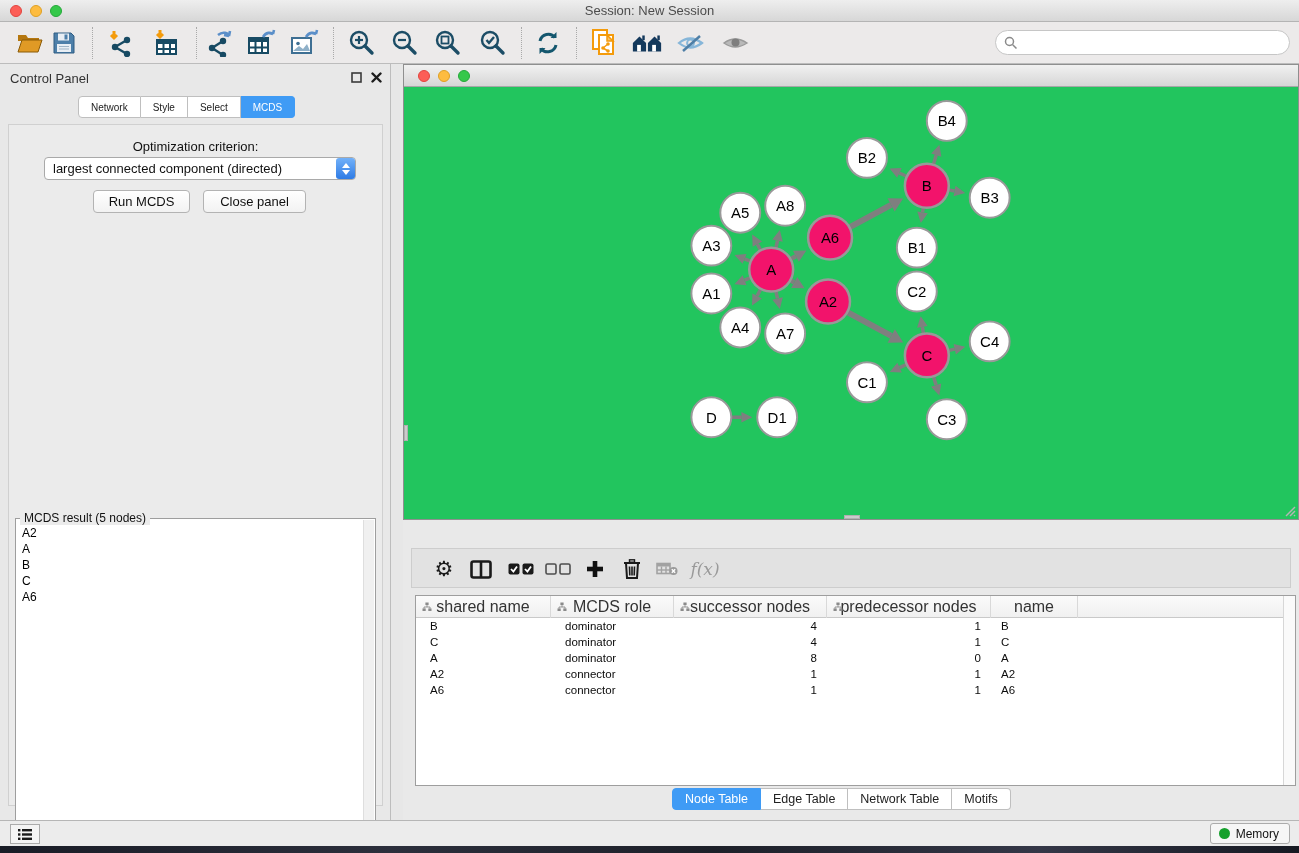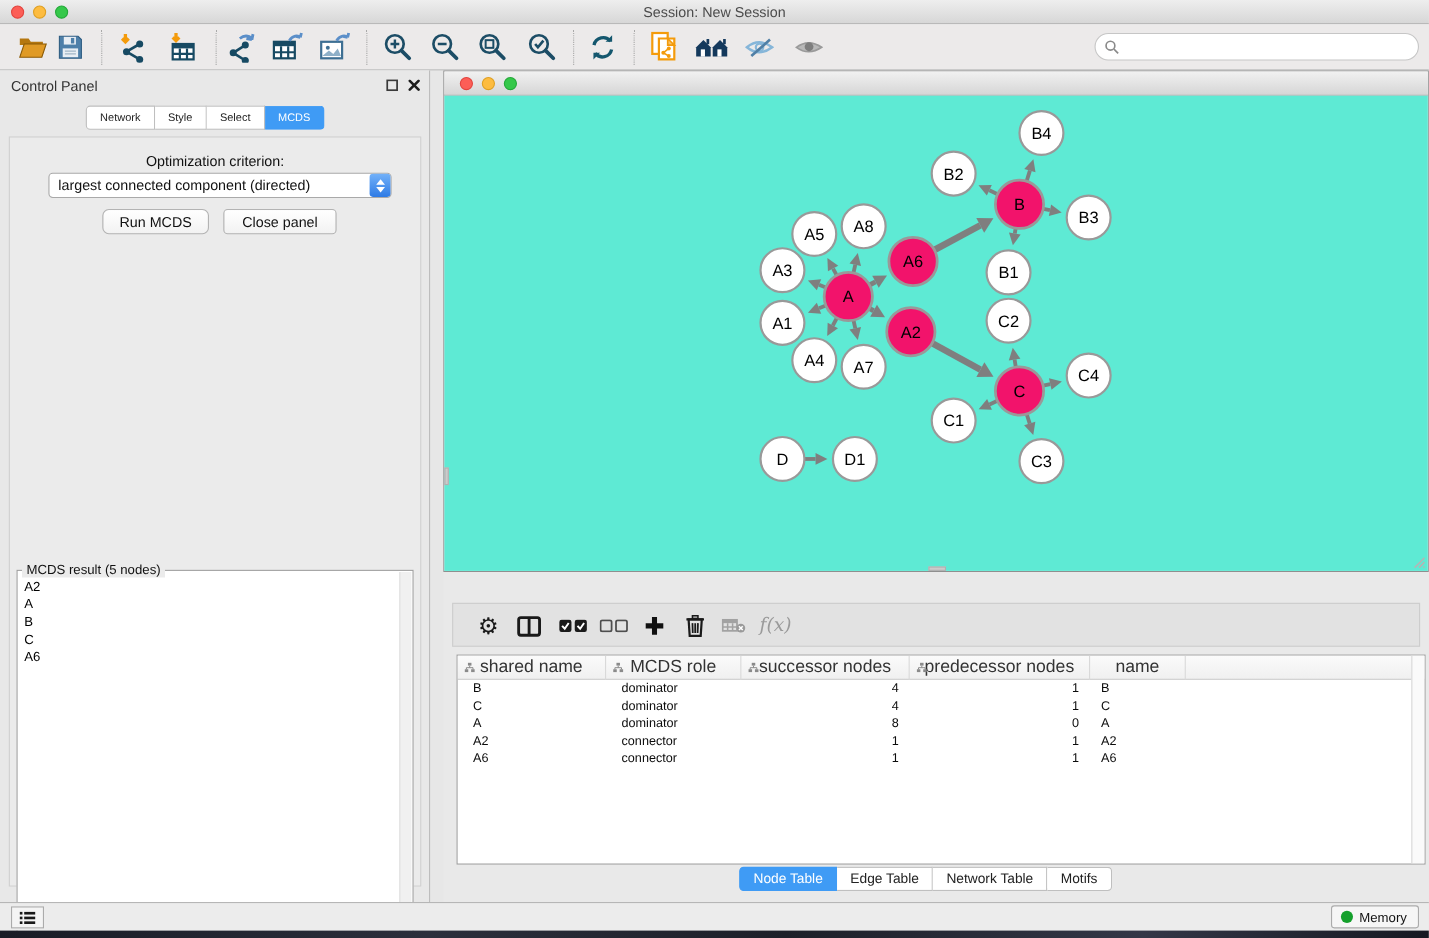--- a/index.html
+++ b/index.html
@@ -49,40 +49,40 @@
   #criterion { position:absolute; left:35px; top:32px; width:312px; height:23px; background:#fff;
     border:1px solid #a9a9a9; border-radius:4px; font-size:13px; color:#111; display:flex; align-items:center; }
   #criterion .val { flex:1; padding-left:8px; white-space:nowrap; overflow:hidden; }
   #criterion .stepper { width:19px; height:21px; margin-right:0px; border-radius:3px;
     background:linear-gradient(#72b1f9,#2e7be5); display:flex; flex-direction:column;
     align-items:center; justify-content:center; gap:2px; }
   .tri-up { width:0; height:0; border-left:4px solid transparent; border-right:4px solid transparent; border-bottom:5px solid #fff; }
   .tri-down { width:0; height:0; border-left:4px solid transparent; border-right:4px solid transparent; border-top:5px solid #fff; }
   .push-btn { position:absolute; top:65px; height:23px; background:linear-gradient(#ffffff,#f2f2f2);
     border:1px solid #b3b3b3; border-radius:4px; font-size:13px; color:#111; text-align:center; line-height:21px; cursor:default; }
-  #run-btn { left:84px; width:97px;border-radius:6px; }
+  #run-btn { left:84px; width:97px; }
   #close-btn { left:194px; width:103px; }
   #mcds-fieldset { position:absolute; left:6px; top:393px; width:361px; height:345px;
     border:1px solid #9e9e9e; background:#fff; }
   #mcds-legend { position:absolute; top:-8px; left:4px; background:#ebebeb; padding:0 4px;
     font-size:12px; color:#111; }
   #mcds-list { position:absolute; left:1px; top:6px; bottom:1px; right:12px; overflow:hidden;
     font-size:12px; color:#000; }
   #mcds-list .item { line-height:16px; padding-left:5px; }
   #mcds-scroll { position:absolute; right:1px; top:1px; bottom:1px; width:11px;
     background:#f0f0f0; border-left:1px solid #dedede; }
 
   
   #net-window { position:absolute; left:403px; top:64px; width:896px; height:456px;
     background:#fff; border:1px solid #8f8f8f; }
   #net-titlebar { position:relative; height:22px; background:linear-gradient(#f1f1f1,#d6d6d6);
     border-bottom:1px solid #a7a7a7; }
   #net-titlebar .lights { left:14px; }
   #net-titlebar .title { position:absolute; left:0; right:0; top:3px; text-align:center; font-size:13px; color:#333; }
-  #graph-canvas { position:absolute; left:0; top:22px; width:894px; height:432px; background:#5eead4; }
+  #graph-canvas { position:absolute; left:0; top:22px; width:894px; height:432px; background:#22c55e; }
   #resize-grip { position:absolute; right:2px; bottom:2px; width:14px; height:14px; }
   .splitter-tick-v { position:absolute; left:0px; top:360px; width:4px; height:16px; background:#cbcbcb; border:1px solid #b0b0b0; }
   .splitter-tick-h { position:absolute; left:440px; bottom:0px; width:16px; height:4px; background:#cbcbcb; border:1px solid #b0b0b0; }
 
   
   #table-panel { position:absolute; left:403px; top:520px; width:896px; height:300px; background:#e9e9e9; }
   #tp-toolbar { position:absolute; left:8px; top:28px; width:880px; height:40px;
     background:#e2e2e2; border:1px solid #cdcdcd; }
   .tpt-icon { position:absolute; top:5px; width:30px; height:30px; display:flex; align-items:center; justify-content:center; }
   .gear-glyph { font-family:"DejaVu Sans",sans-serif; font-size:21px; color:#1a1a1a; line-height:1; }

